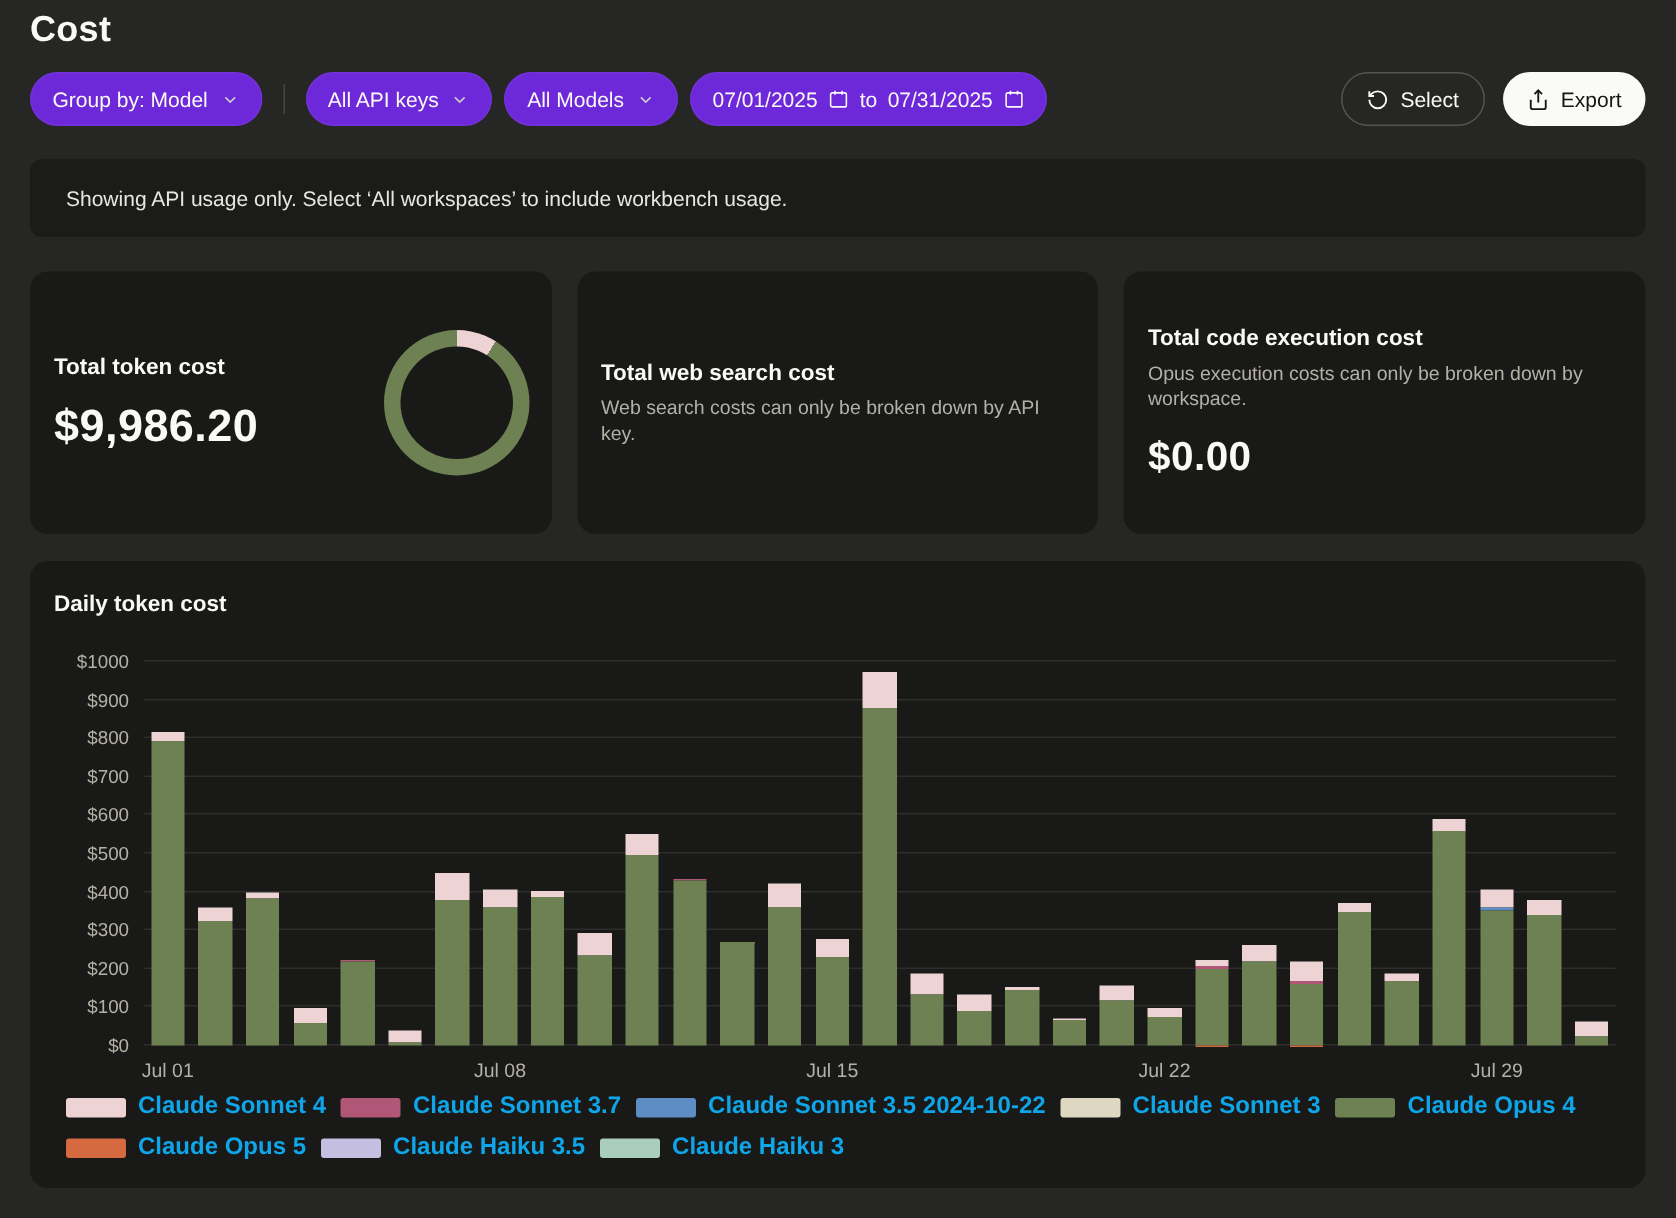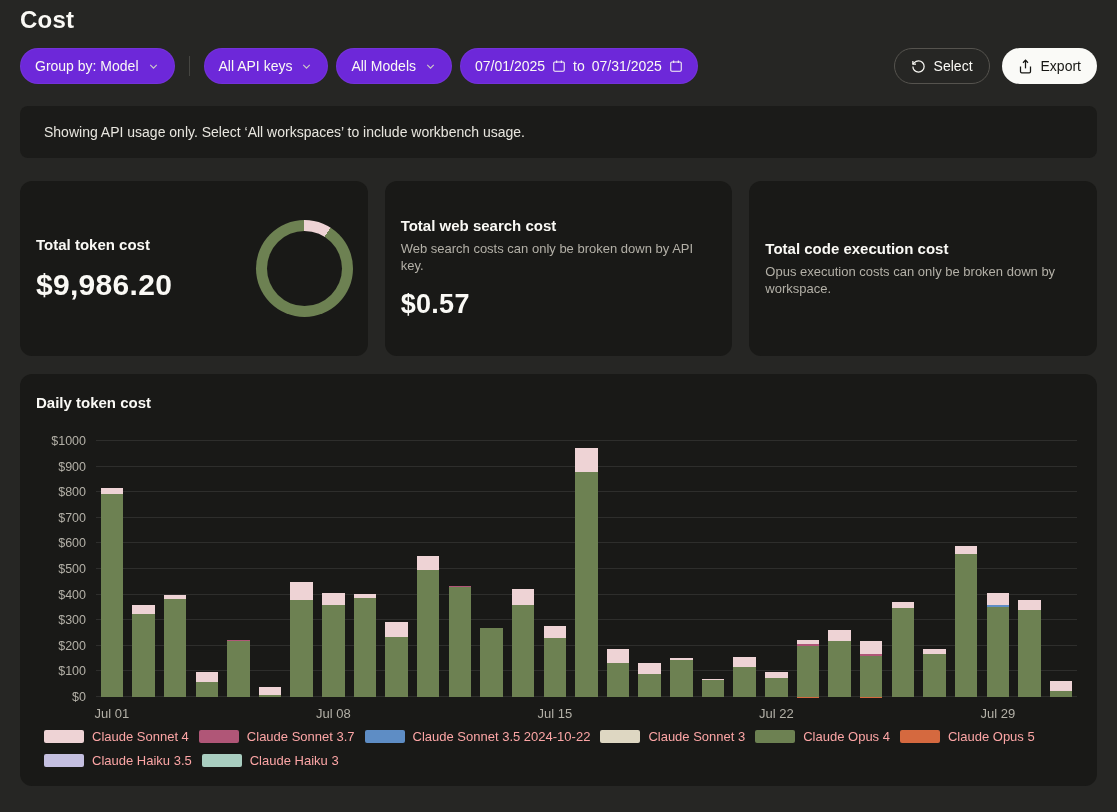--- a/index.html
+++ b/index.html
@@ -78,21 +78,21 @@
   .bar-slot { flex: 1 1 0; height: 100%; display: flex; flex-direction: column-reverse; justify-content: flex-start; }
   .bar-seg { width: 71%; margin: 0 auto; }
   .x-axis { position: relative; height: 28px; margin-left: 60px; margin-right: 4px; }
   .x-tick {
     position: absolute; top: 9px; transform: translateX(-50%);
     font-size: 13px; color: #b3b0a7; white-space: nowrap;
   }
   .legend { display: flex; flex-wrap: wrap; column-gap: 10px; row-gap: 9px; margin: 4px 0 0 8px; }
   .legend-item { display: inline-flex; align-items: center; gap: 8px; cursor: pointer; }
   .legend-swatch { width: 40px; height: 13px; border-radius: 2px; flex: 0 0 auto; }
-  .legend-label { font-size: 13px; color: #fca5a5; }
+  .legend-label { font-size: 16px; color: #0ea5e9; font-weight: bold; }
 </style>
 </head>
 <body>
 
 <div class="page">
 
   <h1 class="page-title">Cost</h1>
 
   <div class="toolbar">
     <button class="pill">
@@ -157,25 +157,25 @@
         <div class="card-title">Total token cost</div>
         <div class="card-value card-value-big">$9,986.20</div>
       </div>
       <div class="donut" id="donut" style="background: conic-gradient(rgb(238, 211, 213) 0%, rgb(238, 211, 213) 9%, rgb(109, 129, 82) 9%, rgb(109, 129, 82) 100%);">
         <div class="donut-hole"></div>
       </div>
     </div>
     <div class="card">
       <div class="card-title">Total web search cost</div>
       <div class="card-desc">Web search costs can only be broken down by API key.</div>
-      <div class="card-value">$0.57</div>
     </div>
     <div class="card">
       <div class="card-title">Total code execution cost</div>
       <div class="card-desc">Opus execution costs can only be broken down by workspace.</div>
+      <div class="card-value">$0.00</div>
     </div>
   </div>
 
   <div class="chart-card">
     <div class="chart-title">Daily token cost</div>
     <div class="plot-wrap">
       <div class="plot" id="plot">
           <div class="gridline" style="bottom: 0%;"></div>
           <span class="y-tick" style="bottom: 0%;">$0</span>
           <div class="gridline" style="bottom: 10%;"></div>

